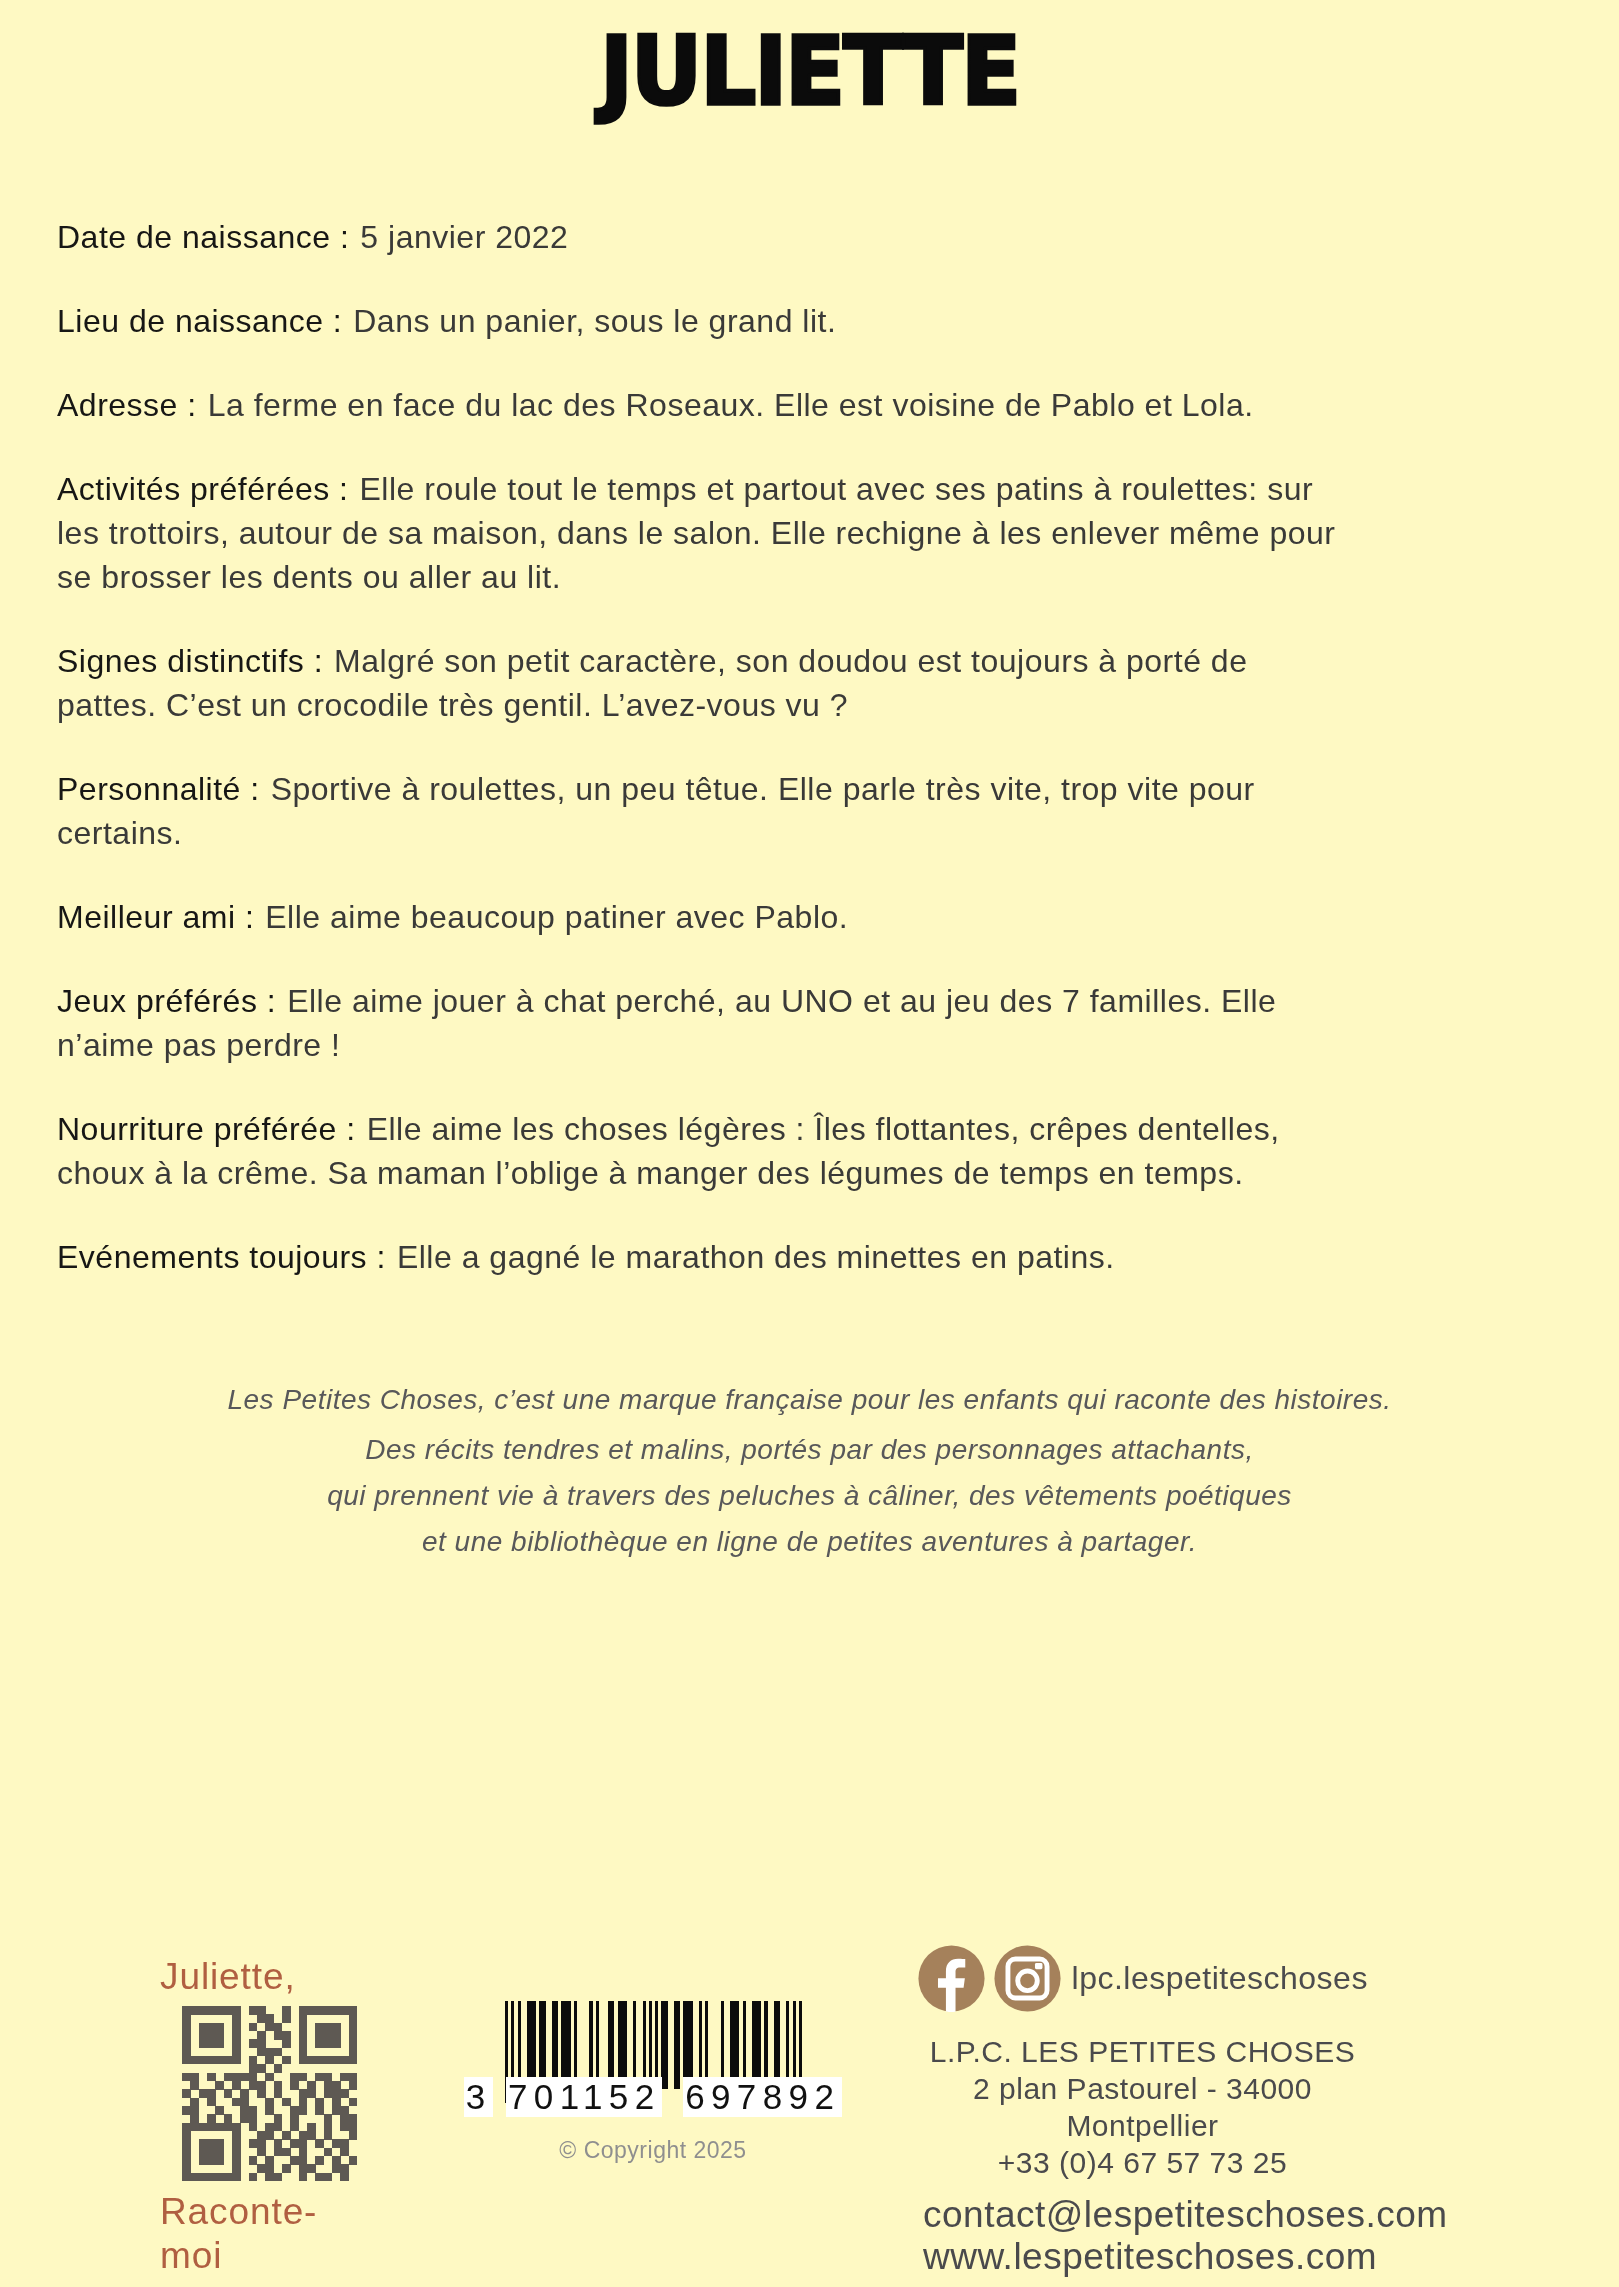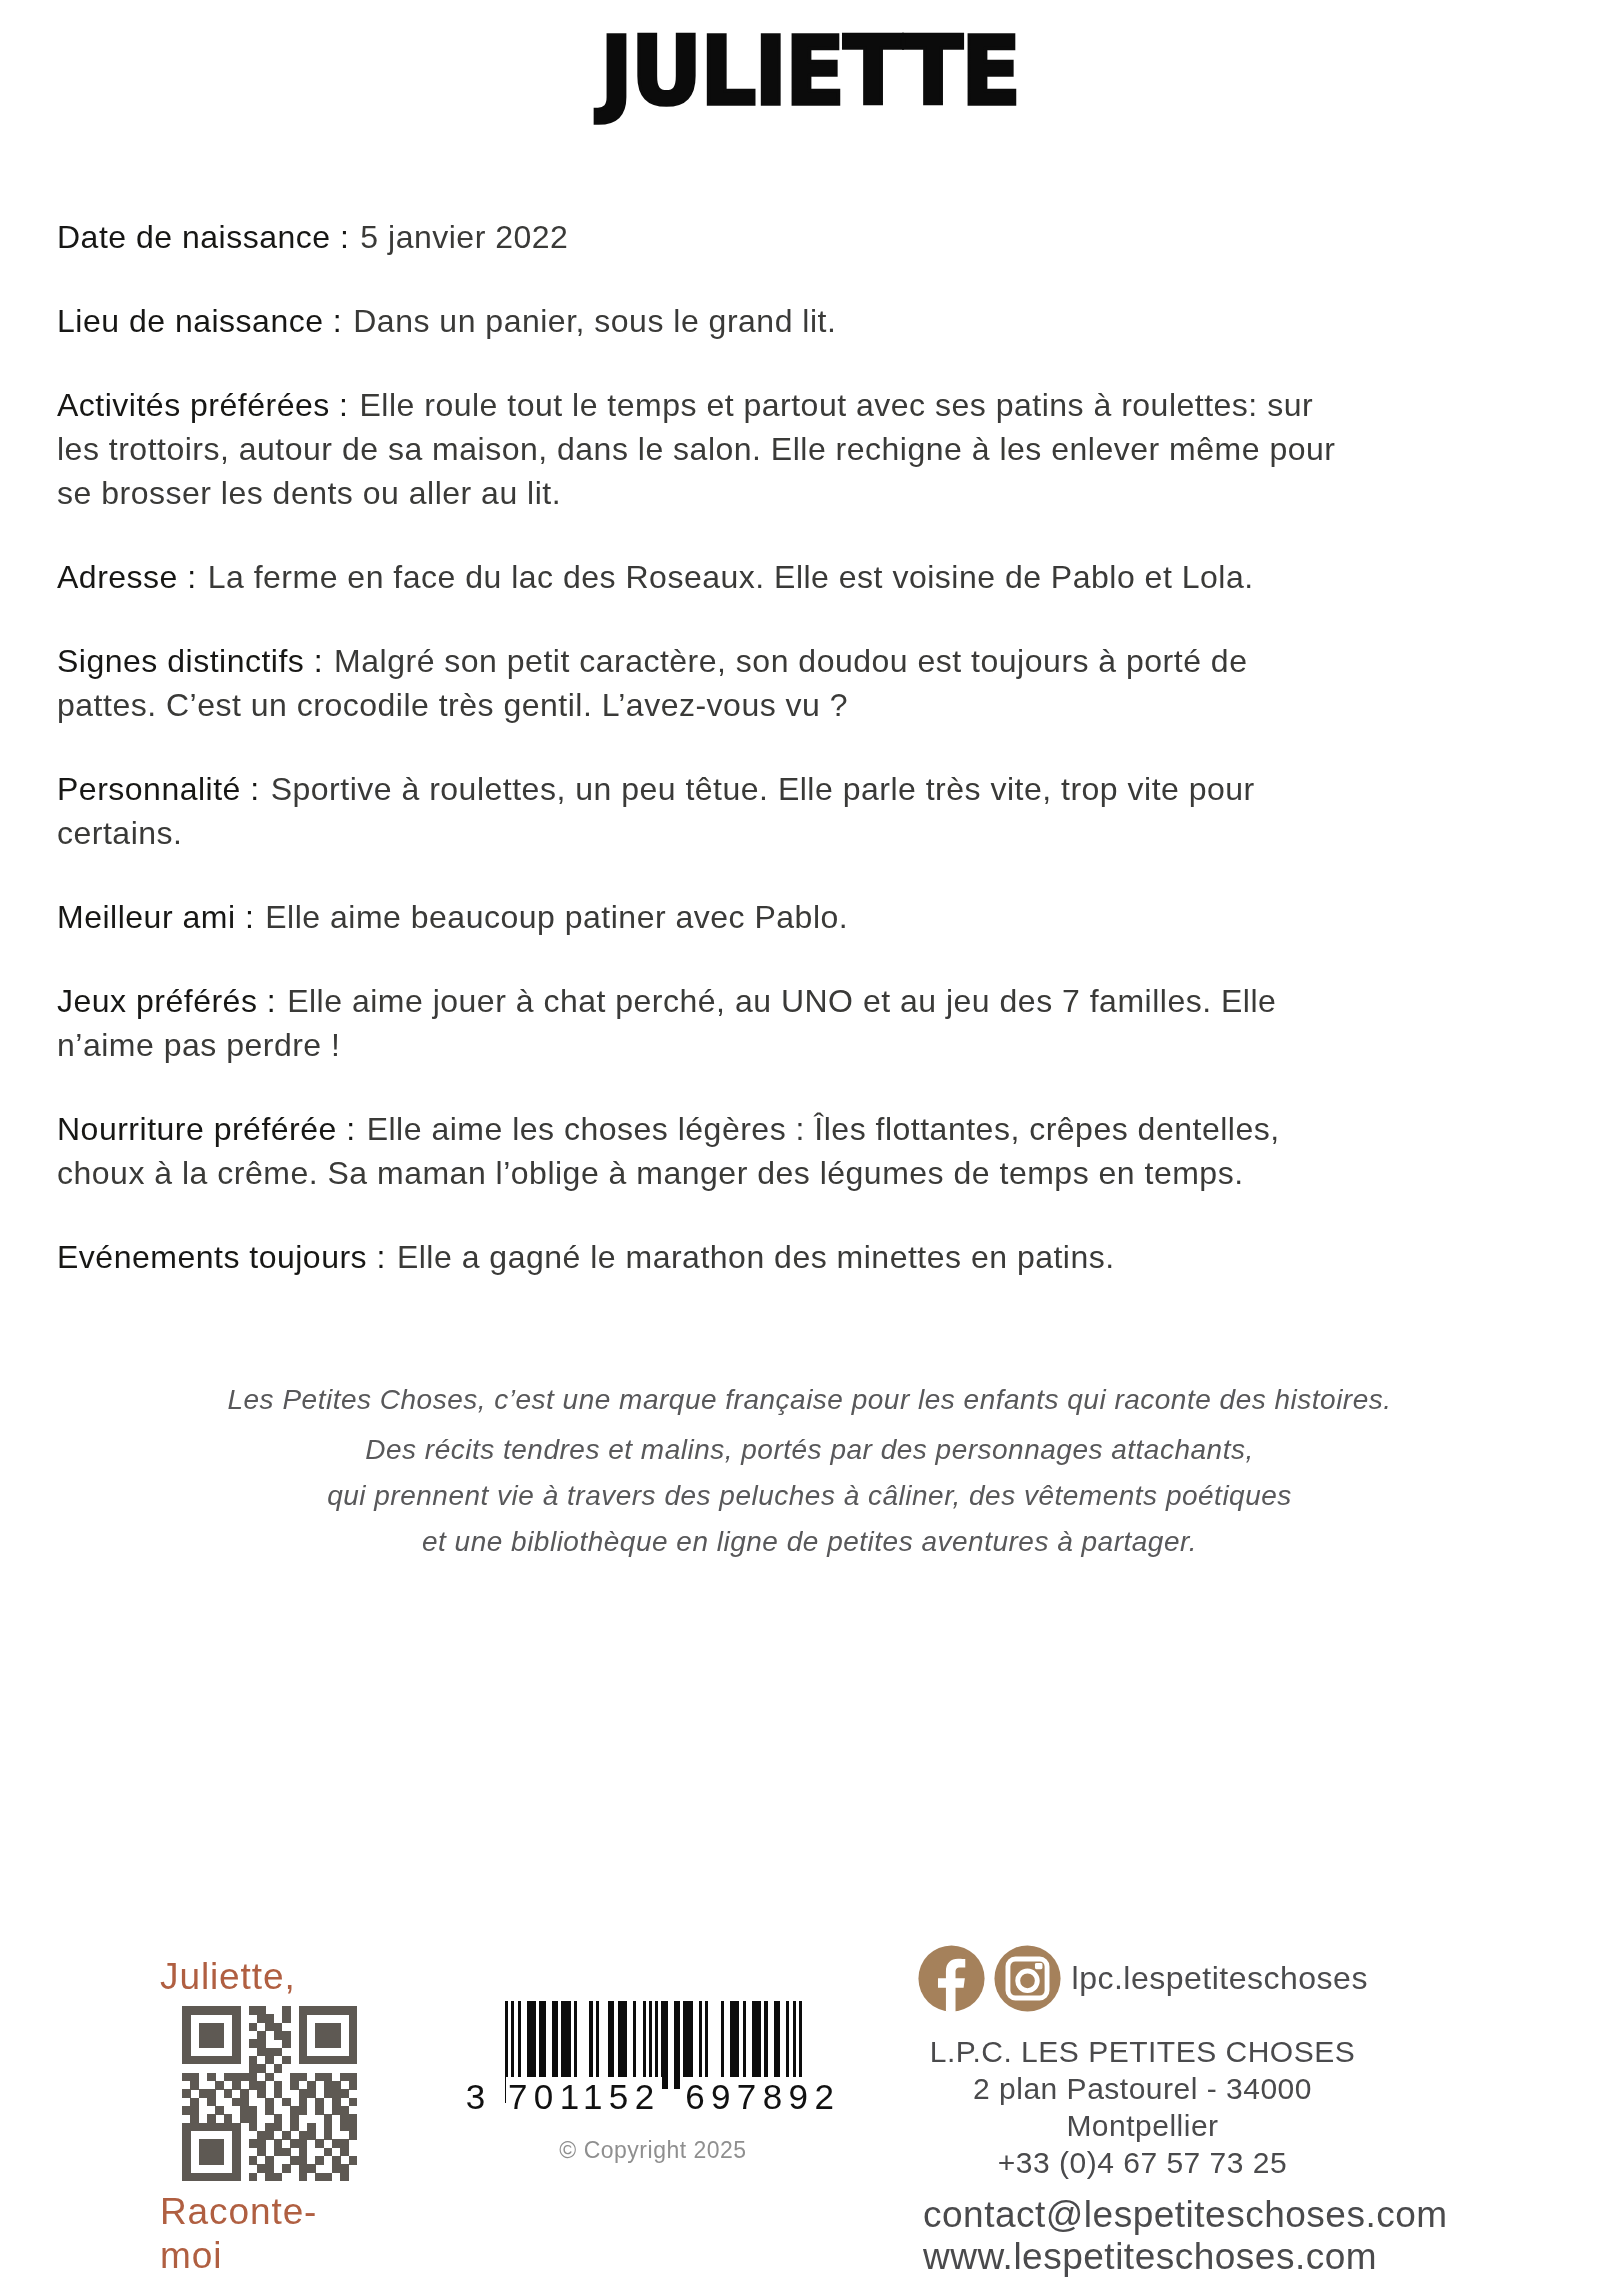--- a/index.html
+++ b/index.html
@@ -1,20 +1,20 @@
 <!DOCTYPE html>
 <html style="--color-rust: #b05f41; --color-brown: #a5815b; --color-qr: #5e5953;font-size:14.6px"><head>
 <meta charset="utf-8">
 <style>
   html,body{margin:0;padding:0;background:#e8e8e8;}
   .page{
     position:relative;
     width:1619px;height:2288px;
     margin:0 auto;
-    background:#ffffff;
+    background:#fef9c3;
     font-family:"Liberation Sans",sans-serif;
     color:#222;
     overflow:hidden;
   }
   
   .title-wrap{margin-top:24px;text-align:center;}
   .title{
     display:inline-block;
     margin:0;
     font-family:"DejaVu Sans",sans-serif;
@@ -85,24 +85,24 @@
 
 <div class="page">
 
   <div class="title-wrap">
     <h1 class="title">JULIETTE</h1>
   </div>
 
   <div class="fields">
     <p class="field"><span class="lbl">Date de naissance :</span><span class="val">5 janvier 2022</span></p>
     <p class="field"><span class="lbl">Lieu de naissance :</span><span class="val">Dans un panier, sous le grand lit.</span></p>
+    <p class="field"><span class="lbl">Adresse :</span><span class="val">La ferme en face du lac des Roseaux. Elle est voisine de Pablo et Lola.</span></p>
     <p class="field"><span class="lbl">Activités préférées :</span><span class="val">Elle roule tout le temps et partout avec ses patins à roulettes: sur
 les trottoirs, autour de sa maison, dans le salon. Elle rechigne à les enlever même pour
 se brosser les dents ou aller au lit.</span></p>
-    <p class="field"><span class="lbl">Adresse :</span><span class="val">La ferme en face du lac des Roseaux. Elle est voisine de Pablo et Lola.</span></p>
     <p class="field"><span class="lbl">Signes distinctifs :</span><span class="val">Malgré son petit caractère, son doudou est toujours à porté de
 pattes. C’est un crocodile très gentil. L’avez-vous vu ?</span></p>
     <p class="field"><span class="lbl">Personnalité :</span><span class="val">Sportive à roulettes, un peu têtue. Elle parle très vite, trop vite pour
 certains.</span></p>
     <p class="field"><span class="lbl">Meilleur ami :</span><span class="val">Elle aime beaucoup patiner avec Pablo.</span></p>
     <p class="field"><span class="lbl">Jeux préférés :</span><span class="val">Elle aime jouer à chat perché, au UNO et au jeu des 7 familles. Elle
 n’aime pas perdre !</span></p>
     <p class="field"><span class="lbl">Nourriture préférée :</span><span class="val">Elle aime les choses légères : Îles flottantes, crêpes dentelles,
 choux à la crême. Sa maman l’oblige à manger des légumes de temps en temps.</span></p>
     <p class="field"><span class="lbl">Evénements toujours :</span><span class="val">Elle a gagné le marathon des minettes en patins.</span></p>

